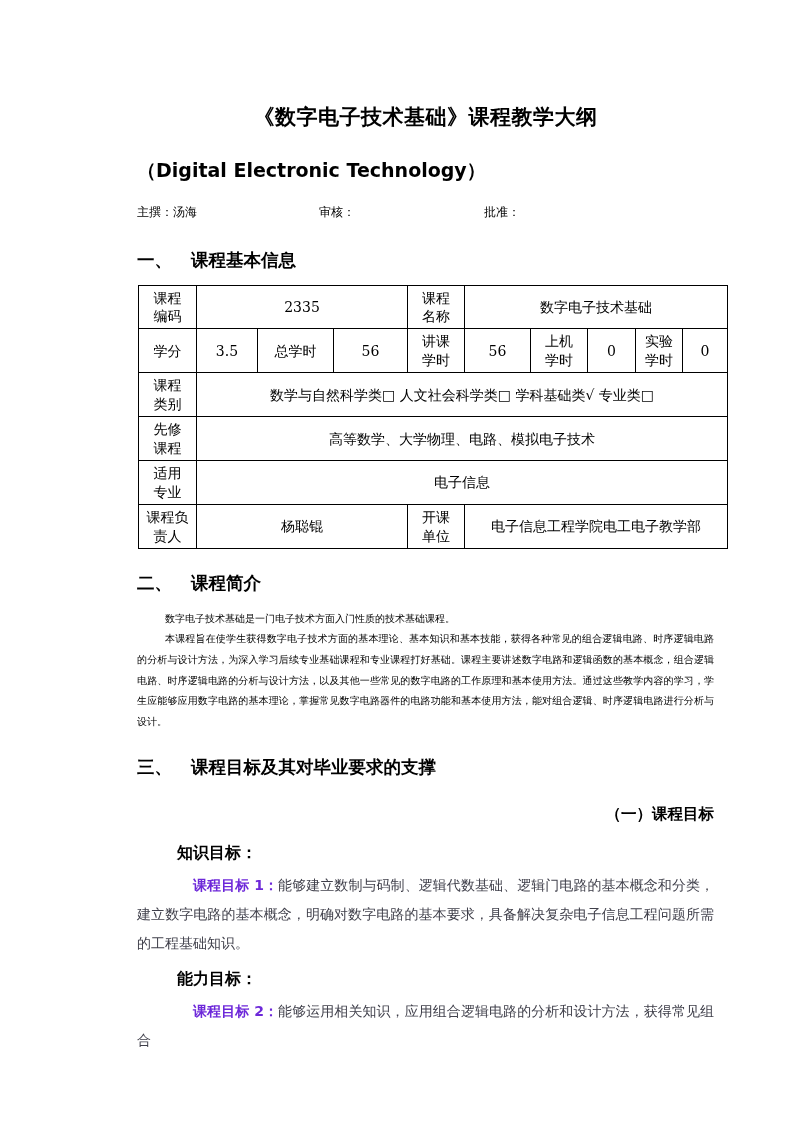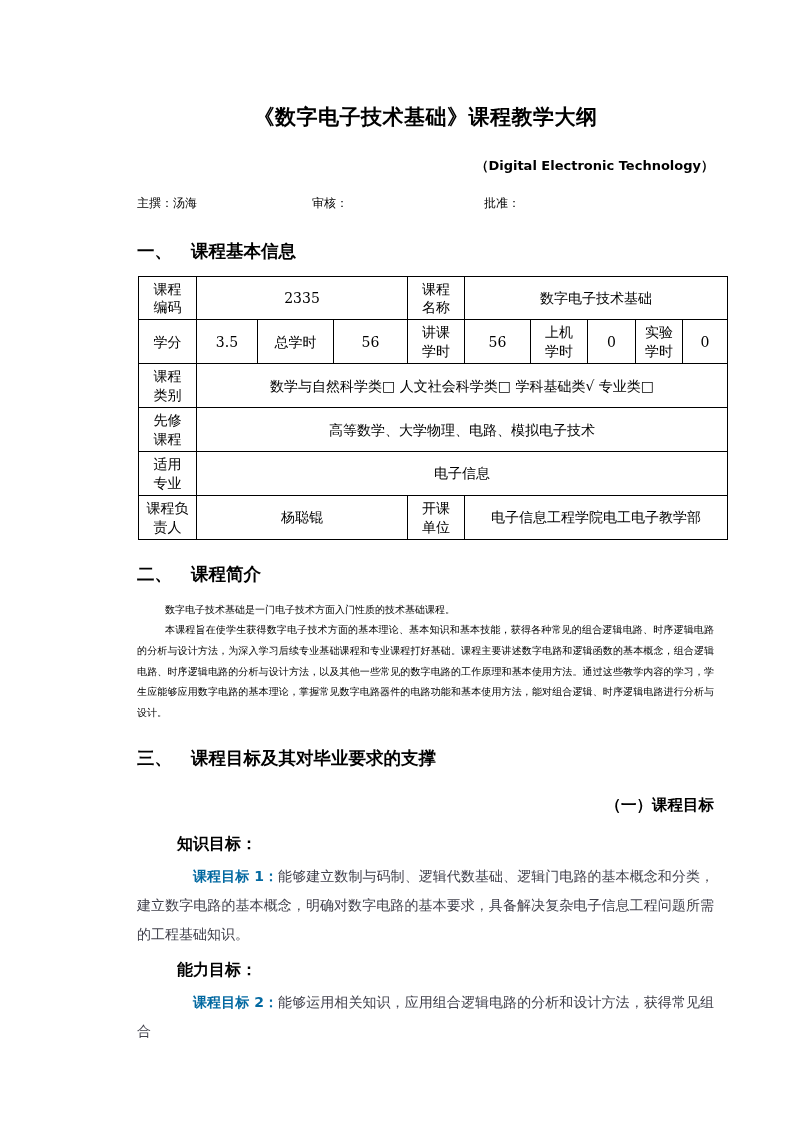--- a/index.html
+++ b/index.html
@@ -29,41 +29,41 @@
     text-align: center;
     font-size: 21px;
     font-weight: bold;
     font-family: "DejaVu Sans", "Liberation Sans", sans-serif;
     letter-spacing: 0.5px;
     margin: 0;
     padding-top: 14px;
     line-height: 1.5;
   }
   .doc-subtitle {
-    text-align: right;
-    font-size: 13px;
+    text-align: left;
+    font-size: 19px;
     font-weight: bold;
     font-family: "DejaVu Sans", "Liberation Sans", sans-serif;
     margin: 0;
     padding-top: 22px;
     line-height: 1.5;
   }
 
   
   .byline {
     margin: 0;
     padding-top: 20px;
     font-size: 12px;
     position: relative;
     height: 22px;
     font-family: "DejaVu Serif", "Liberation Serif", serif;
   }
   .byline .bl-item { position: absolute; white-space: nowrap; }
   .bl-author  { left: 0px; }
-  .bl-review  { left: 175px; }
+  .bl-review  { left: 182px; }
   .bl-approve { left: 347px; }
 
   
   .h1-sec {
     font-size: 17.5px;
     font-weight: bold;
     font-family: "DejaVu Sans", "Liberation Sans", sans-serif;
     margin: 0;
     padding: 22px 0 9px 0;
     line-height: 1.4;
@@ -124,21 +124,21 @@
     margin: 0;
     padding: 2px 0 0 0;
     text-indent: 56px;
     text-align: justify;
     text-justify: inter-ideograph;
     color: #3f3f4a;
     font-family: "DejaVu Serif", "Liberation Serif", serif;
   }
   p.goal .gl {
     font-weight: bold;
-    color: #0369a1;
+    color: #6d28d9;
     font-family: "DejaVu Sans", "Liberation Sans", sans-serif;
   }
   .intro-block { padding-top: 4px; }
 </style>
 </head>
 <body>
 
 <div class="page">
 
   <div class="doc-title">《数字电子技术基础》课程教学大纲</div>

